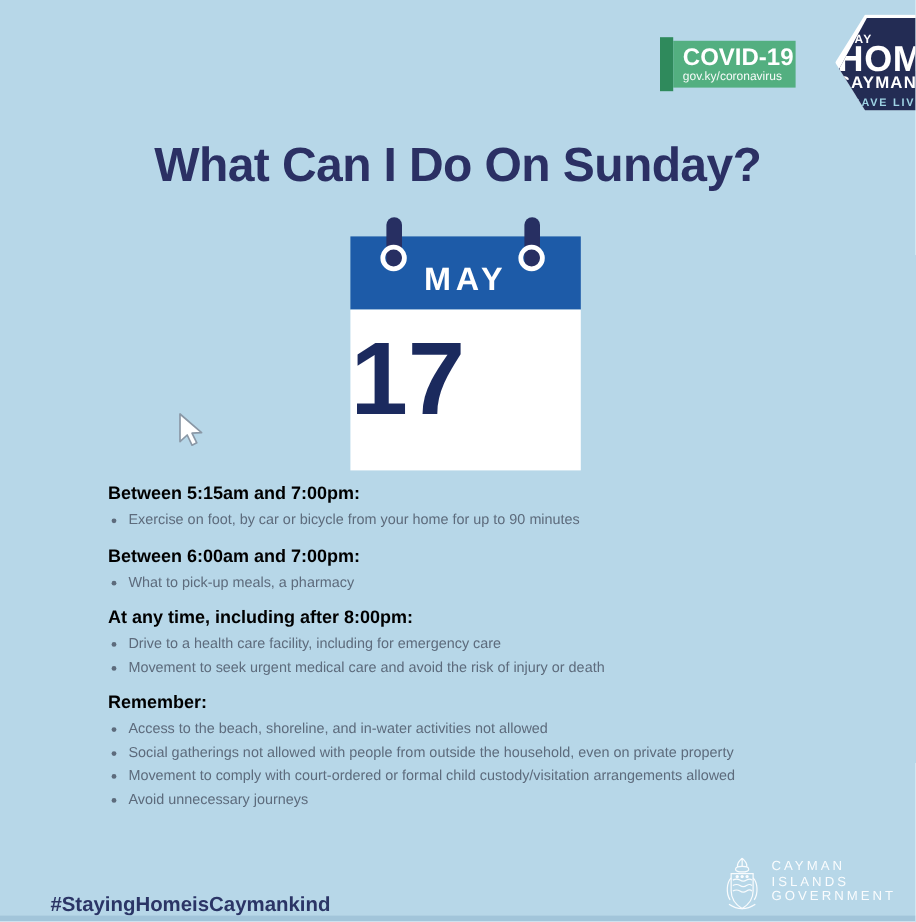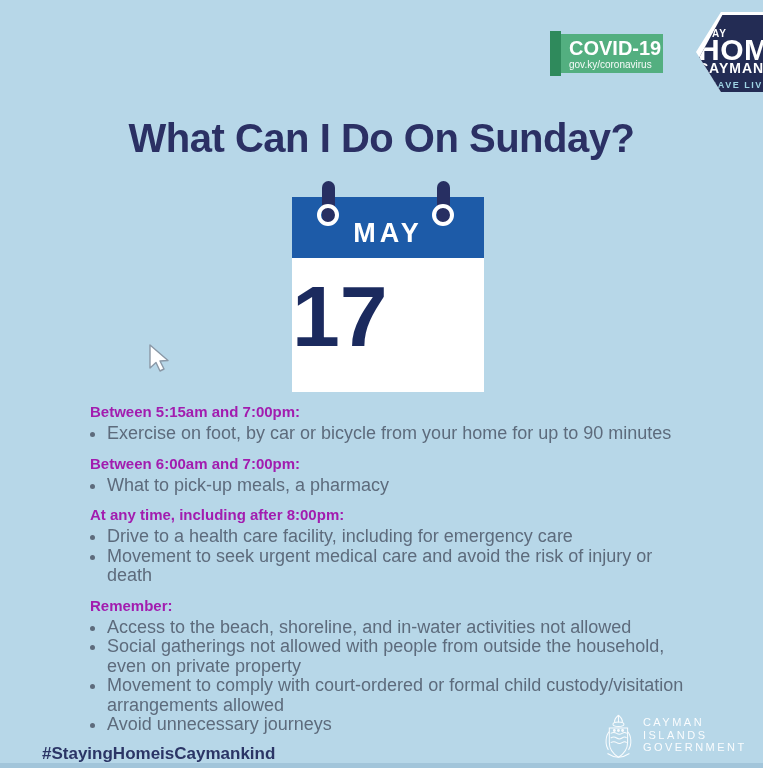--- a/index.html
+++ b/index.html
@@ -102,26 +102,26 @@
 
   
   .cursor { position: absolute; left: 148px; top: 344px; z-index: 10; }
 
   
   .rules {
     position: absolute; left: 90px; top: 402px; width: 600px;
   }
   .section { margin-bottom: 10px; }
   .section h3 {
-    font-size: 15px; font-weight: 800; color: #a21caf;
+    font-size: 15px; font-weight: 800; color: #000000;
     line-height: 20px; margin-bottom: 2px;
   }
   .section ul { margin: 0; padding-left: 17px; }
   .section li {
-    font-size: 18px; color: #5d6b7c; line-height: 19.5px;
+    font-size: 12px; color: #5d6b7c; line-height: 19.5px;
     list-style: disc;
   }
 
   
   .hashtag {
     position: absolute; left: 42px; top: 744px;
     font-size: 17px; font-weight: 800; color: #2b3566;
   }
   .gov-logo { position: absolute; left: 602px; top: 711px; display: flex; align-items: center; }
   .gov-emblem { width: 36px; height: 54px; opacity: .92; }

